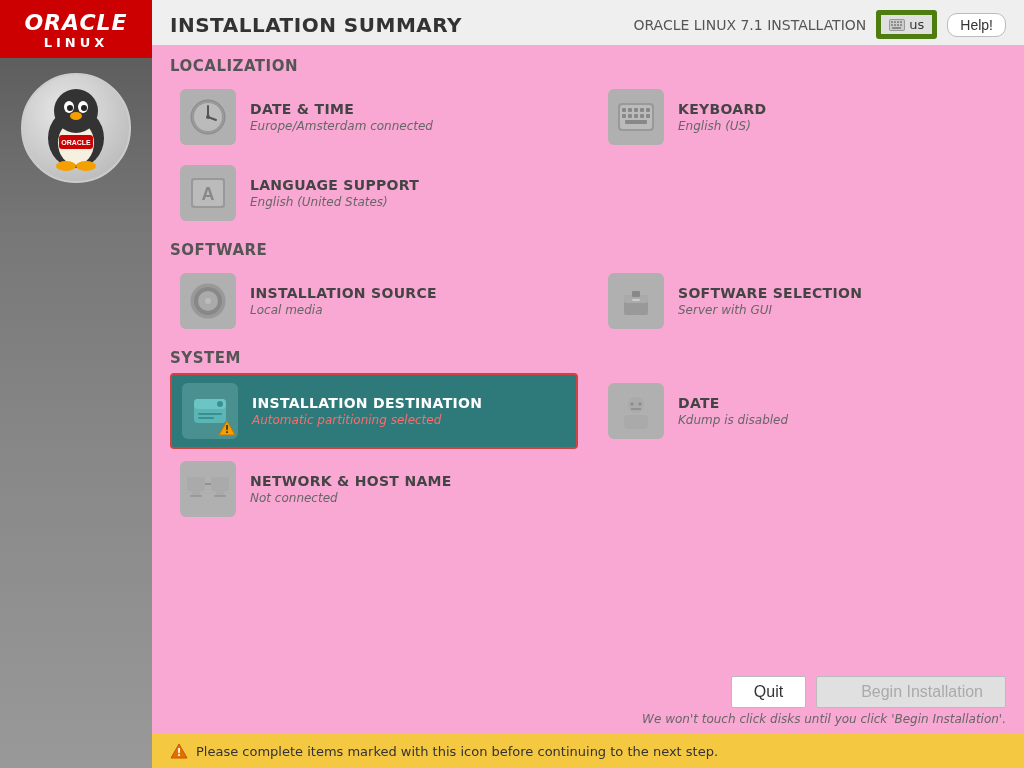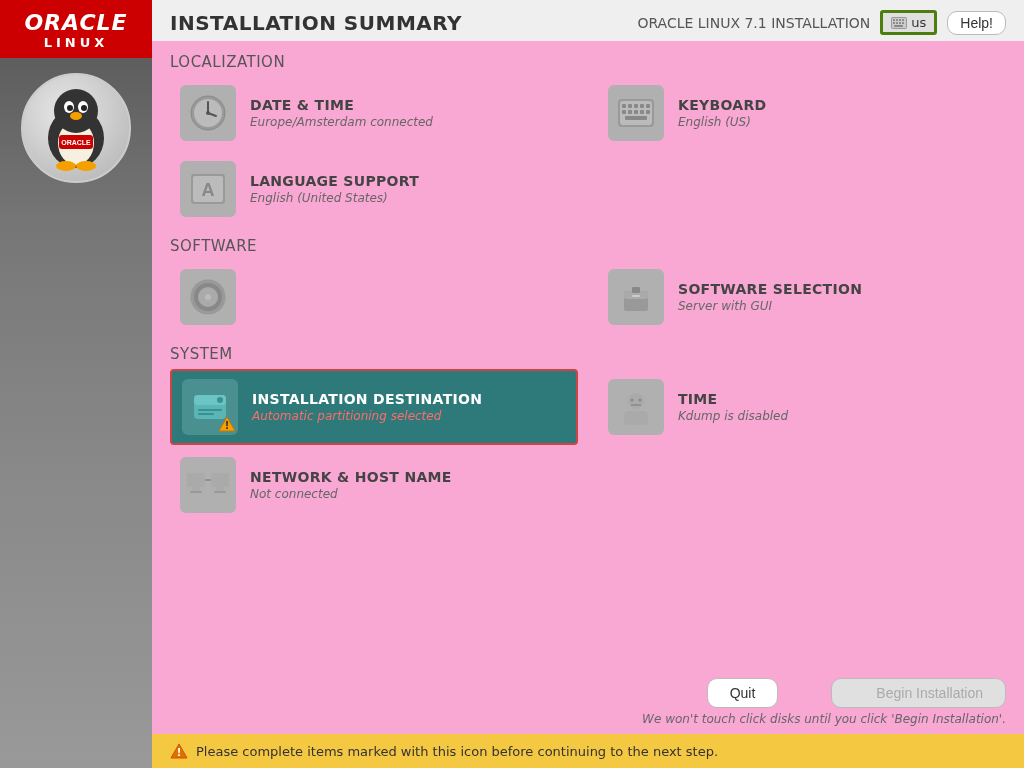--- a/index.html
+++ b/index.html
@@ -83,21 +83,21 @@
       align-items: center;
       gap: 10px;
     }
     #oracle-install-title {
       font-size: 14px;
       color: #555;
       font-weight: normal;
     }
     #keyboard-indicator {
       background: #e0e0e0;
-      border: 3px solid #4d7c0f;
+      border: 5px solid #4d7c0f;
       border-radius: 3px;
       padding: 2px 8px;
       font-size: 13px;
       color: #333;
       display: flex;
       align-items: center;
       gap: 4px;
     }
     #help-btn {
       background: white;
@@ -112,21 +112,21 @@
     
     #scroll-area {
       flex: 1;
       overflow-y: auto;
       padding: 0 18px 10px 18px;
     }
 
     
     .section-label {
       font-size: 15px;
-      font-weight: normal;
+      font-weight: bold;
       color: #555;
       margin: 12px 0 6px 0;
       letter-spacing: 0.5px;
     }
 
     
     .items-grid {
       display: grid;
       grid-template-columns: 1fr 1fr;
       gap: 4px 20px;
@@ -196,25 +196,24 @@
       flex-direction: column;
       gap: 4px;
     }
     #footer-buttons {
       display: flex;
       justify-content: flex-end;
       gap: 10px;
     }
     .footer-btn {
       padding: 6px 22px;
-      font-size: 14px;
-      border-radius: 10px;
+      font-size: 16px;
+      border-radius: 2px;
       cursor: pointer;
       border: 1px solid #bbb;
-      margin-left: 43px;
     }
     .footer-btn.quit {
       background: white;
       color: #333;
     }
     .footer-btn.begin {
       background: #e0e0e0;
       color: #aaa;
       cursor: default;
       padding-left: 44px;
@@ -370,20 +369,24 @@
       <div class="install-item">
         <div class="item-icon-box">
           <svg width="40" height="40" viewBox="0 0 40 40">
             <circle cx="20" cy="20" r="18" fill="#999"></circle>
             <circle cx="20" cy="20" r="14" fill="#888"></circle>
             <circle cx="20" cy="20" r="10" fill="#aaa"></circle>
             <circle cx="20" cy="20" r="3" fill="#bbb"></circle>
             <ellipse cx="20" cy="20" rx="18" ry="18" fill="none" stroke="#bbb" stroke-width="1" opacity="0.5"></ellipse>
           </svg>
         </div>
+        <div class="item-text">
+          <span class="item-title">INSTALLATION SOURCE</span>
+          <span class="item-subtitle">Local media</span>
+        </div>
       </div>
 
       <div class="install-item">
         <div class="item-icon-box">
           <svg width="40" height="40" viewBox="0 0 40 40">
             <rect x="8" y="14" width="24" height="20" rx="2" fill="#999"></rect>
             <rect x="8" y="14" width="24" height="8" rx="2" fill="#aaa"></rect>
             <rect x="16" y="10" width="8" height="6" rx="1" fill="#888"></rect>
             <rect x="16" y="18" width="8" height="2" rx="1" fill="#ccc"></rect>
           </svg>
@@ -426,21 +429,21 @@
 
             <circle cx="20" cy="14" r="8" fill="#aaa"></circle>
             <rect x="8" y="24" width="24" height="14" rx="4" fill="#aaa"></rect>
 
             <circle cx="16" cy="13" r="1.5" fill="#888"></circle>
             <circle cx="24" cy="13" r="1.5" fill="#888"></circle>
             <line x1="15" y1="18" x2="25" y2="18" stroke="#888" stroke-width="1.5"></line>
           </svg>
         </div>
         <div class="item-text">
-          <span class="item-title">TIME</span>
+          <span class="item-title">DATE</span>
           <span class="item-subtitle">Kdump is disabled</span>
         </div>
       </div>
 
       <div class="install-item">
         <div class="item-icon-box">
           <svg width="44" height="40" viewBox="0 0 44 40">
 
             <rect x="1" y="8" width="18" height="14" rx="2" fill="#aaa"></rect>
             <rect x="6" y="22" width="8" height="4" rx="1" fill="#aaa"></rect>

